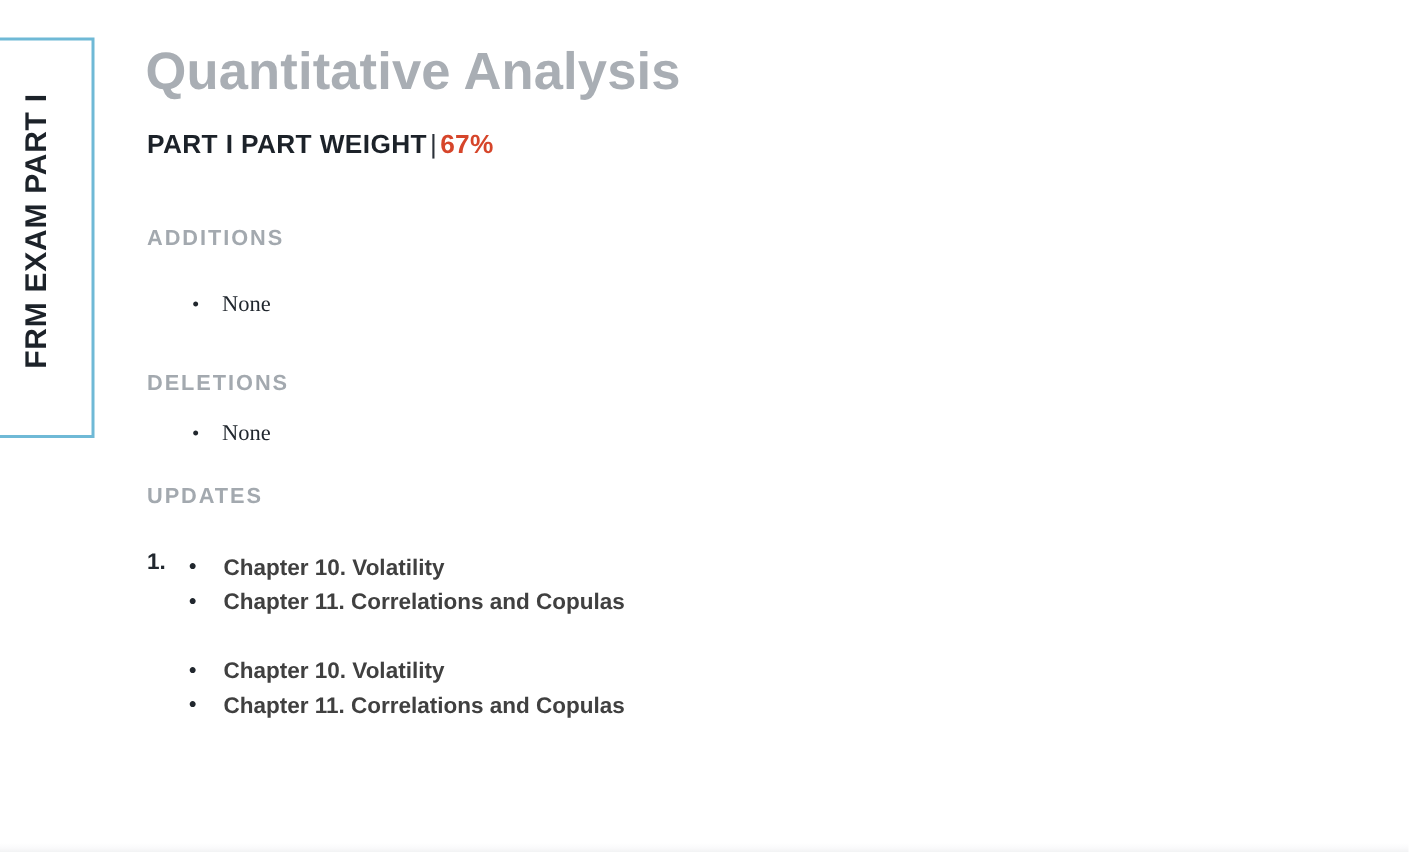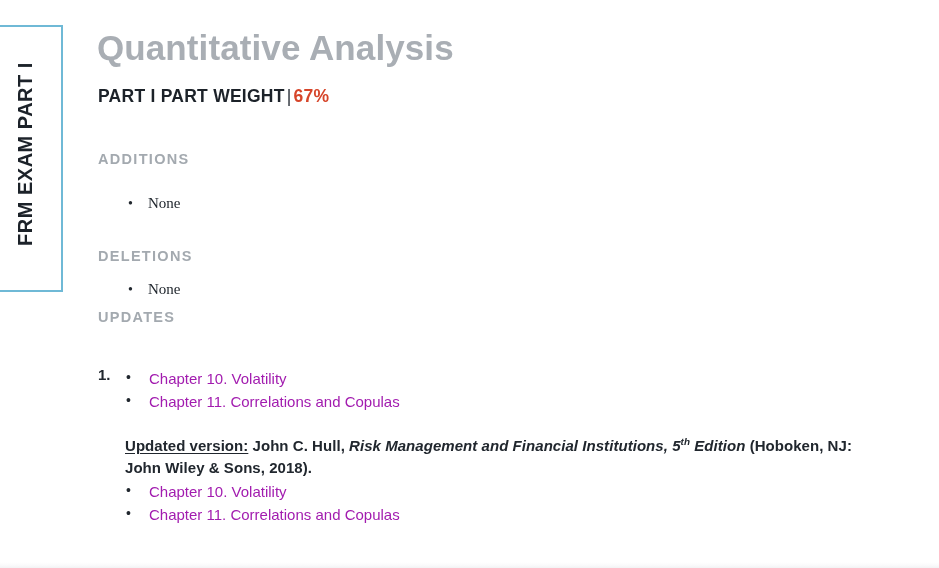--- a/index.html
+++ b/index.html
@@ -101,21 +101,21 @@
     position: absolute;
     left: 1px;
     font-size: 14.5px;
     font-weight: bold;
     color: #a3a9af;
     letter-spacing: 1.3px;
     white-space: nowrap;
   }
   .sh-additions { top: 151px; }
   .sh-deletions { top: 248px; }
-  .sh-updates   { top: 309px; }
+  .sh-updates   { top: 323px; }
 
   
   .none-row {
     position: absolute;
     left: 31px;
     font-size: 15px;
     color: #21272e;
     white-space: nowrap;
     font-family: Liberation Serif, serif;
   }
@@ -173,22 +173,22 @@
   }
 
   .chapter-list {
     margin: 2px 0 0 0;
     padding: 0;
     list-style: none;
   }
   .chapter-list li {
     position: relative;
     font-size: 15px;
-    font-weight: normal;
-    color: #a21caf;
+    font-weight: bold;
+    color: #404040;
     line-height: 1.5;
     padding-left: 24px;
     white-space: nowrap;
   }
   .chapter-list li::before {
     content: "\2022";
     position: absolute;
     left: 1px;
     top: -1px;
     font-size: 14px;
@@ -234,27 +234,20 @@
       <div class="update-body">
 
 
         <ul class="chapter-list">
           <li><span>Chapter 10. Volatility</span></li>
           <li><span>Chapter 11. Correlations and Copulas</span></li>
         </ul>
 
         <div class="update-block-gap"></div>
 
-        <div class="citation">
-          <span class="verlabel">Updated version:</span>
-          <span>John C. Hull,</span>
-          <span class="booktitle">Risk Management and Financial Institutions</span><span class="booktitle">,</span>
-          <span class="booktitle"><span>5</span><sup>th</sup> <span>Edition</span></span>
-          <span>(Hoboken, NJ: John Wiley &amp; Sons, 2018).</span>
-        </div>
 
         <ul class="chapter-list">
           <li><span>Chapter 10. Volatility</span></li>
           <li><span>Chapter 11. Correlations and Copulas</span></li>
         </ul>
 
       </div>
     </div>
 
   </div>

